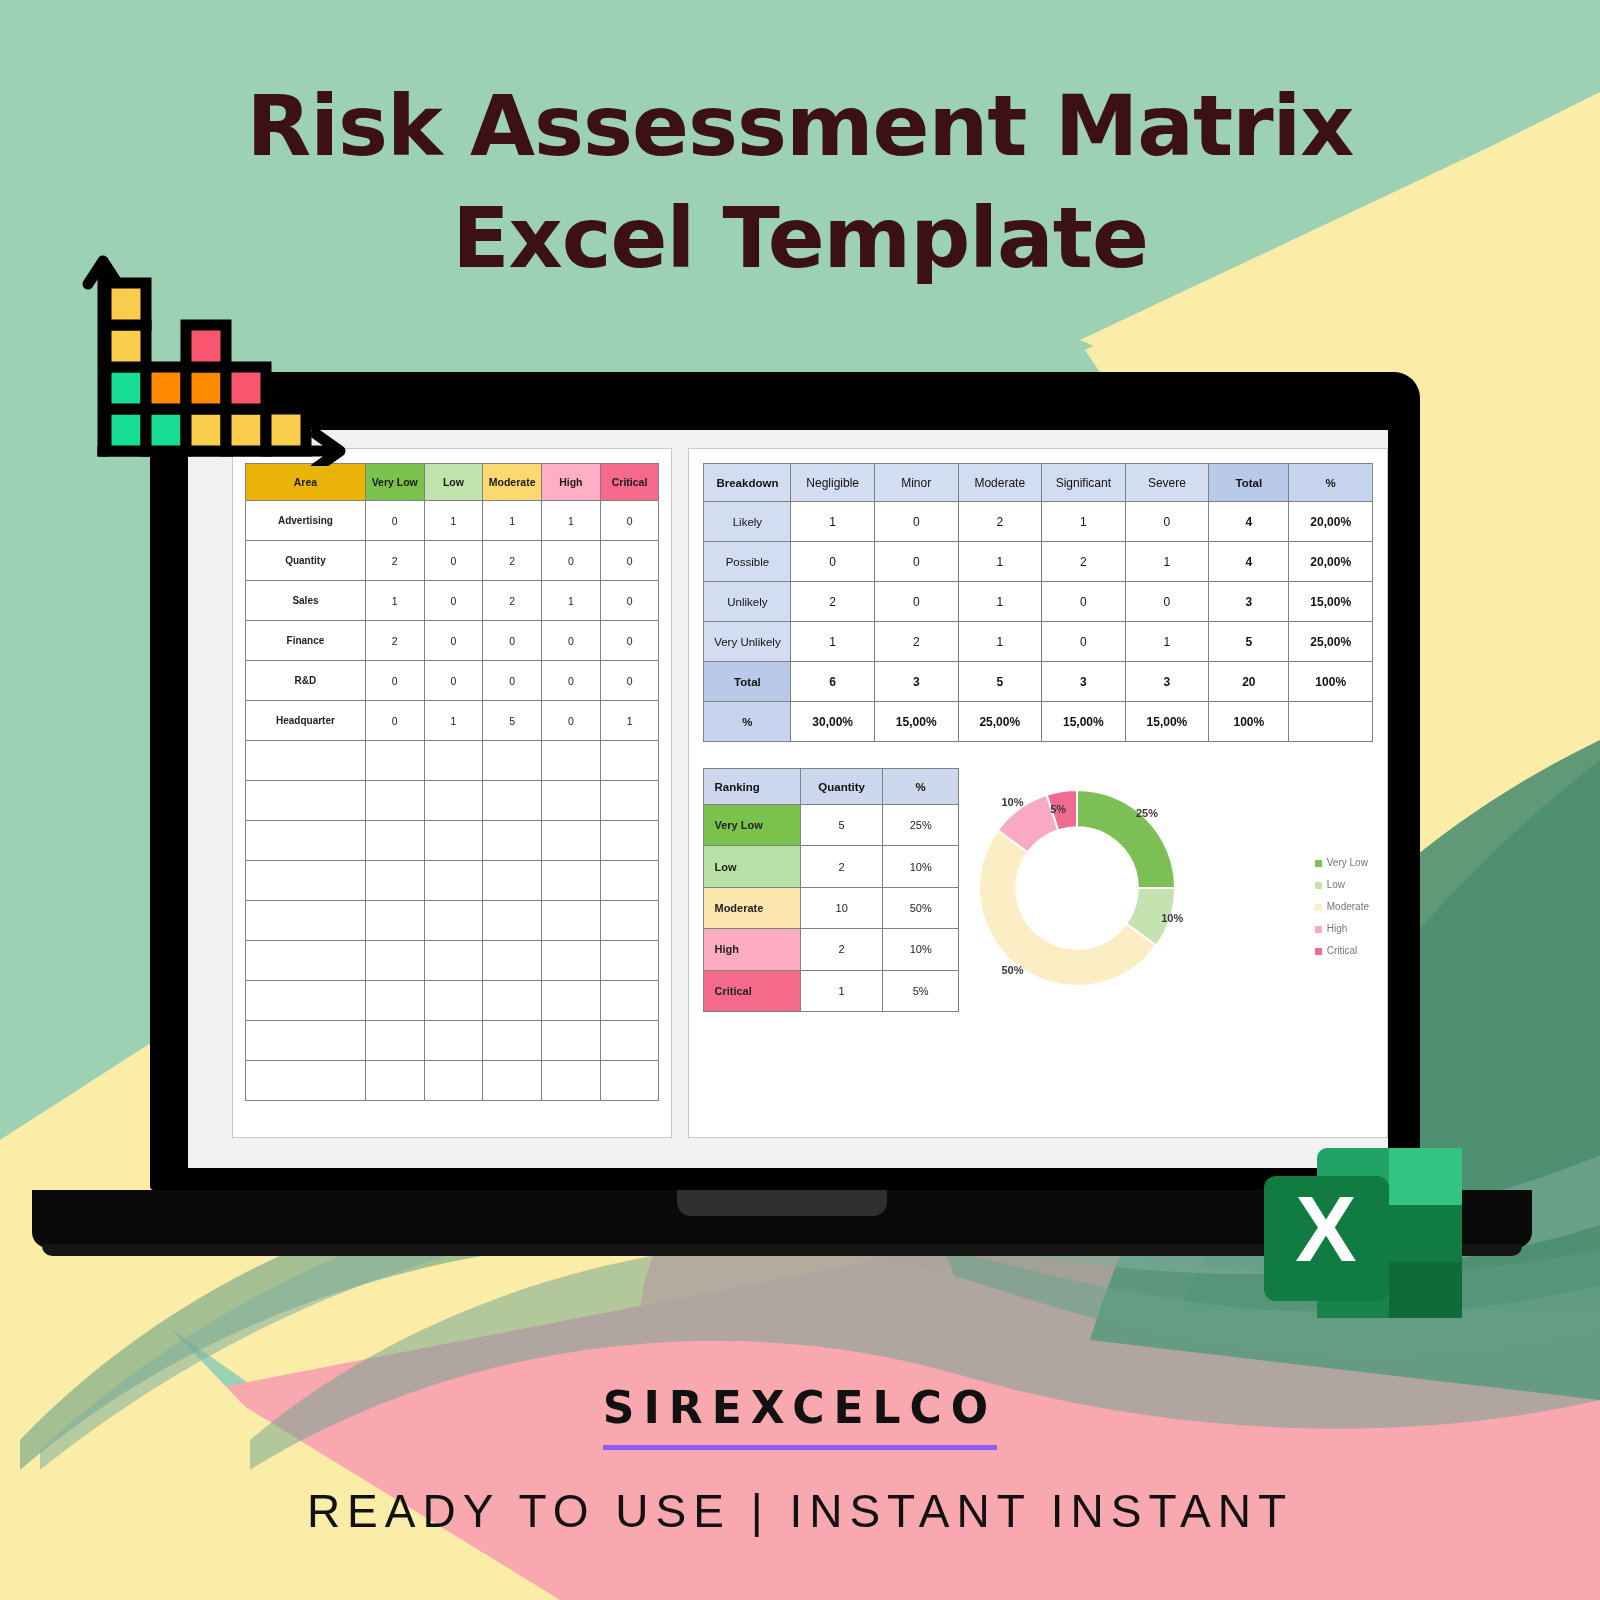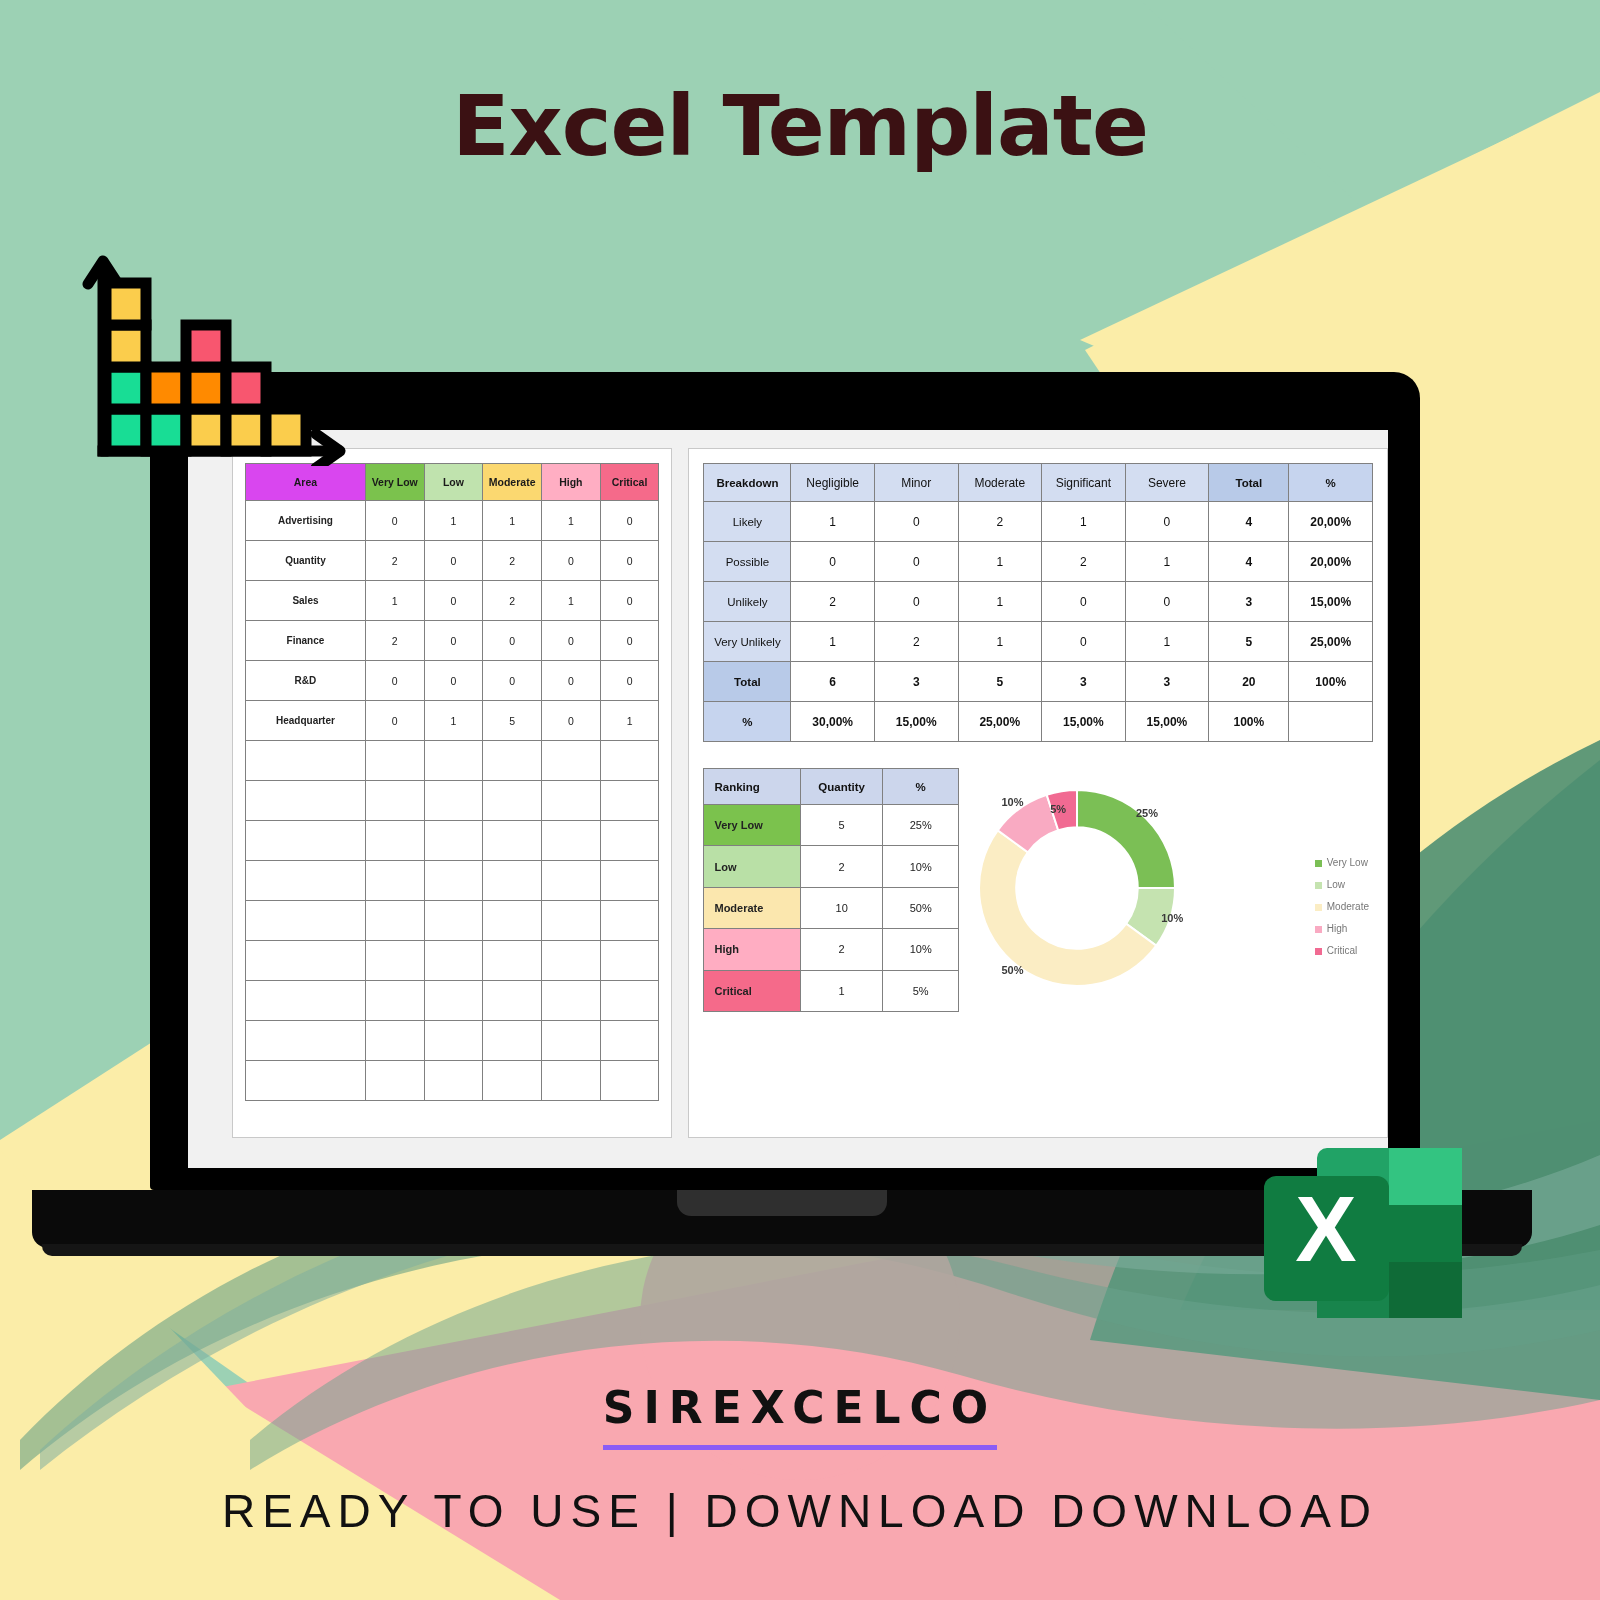--- a/index.html
+++ b/index.html
@@ -77,21 +77,21 @@
 
   
   table{ border-collapse:collapse; font-family:"Liberation Sans", sans-serif; }
   td,th{ border:1px solid #808080; text-align:center; vertical-align:middle; }
 
   
   .tbl-matrix{ width:100%; table-layout:fixed; }
   .tbl-matrix th{ height:37px; font-size:10.5px; font-weight:700; color:#1a1a1a; }
   .tbl-matrix td{ height:40px; font-size:10.5px; color:#222; }
   .tbl-matrix td.rowhead{ font-weight:700; font-size:10px; }
-  .tbl-matrix .c-area{ background:#d946ef; }
+  .tbl-matrix .c-area{ background:#eab308; }
   .tbl-matrix .c-vlow{ background:#7bc24d; }
   .tbl-matrix .c-low{ background:#c0e3ae; }
   .tbl-matrix .c-mod{ background:#fbd870; }
   .tbl-matrix .c-high{ background:#ffaec3; }
   .tbl-matrix .c-crit{ background:#f56a8a; }
   .tbl-matrix col.w-first{ width:29%; }
 
   
   .tbl-break{ width:100%; table-layout:fixed; }
   .tbl-break th{ height:38px; font-size:11.5px; font-weight:700; background:#d3ddf1; color:#111; }
@@ -179,20 +179,21 @@
 
   <path d="M20 1470 C300 1230 700 1190 1000 1290 C1200 1355 1380 1380 1600 1330 L1600 1250 C1340 1300 1150 1270 960 1210 C640 1110 260 1190 20 1440 Z" fill="#5d9a82" opacity="0.55"></path>
   <path d="M1600 1155 C1380 1250 1100 1245 900 1195 C620 1125 280 1230 40 1450 L40 1470 C300 1260 650 1165 930 1235 C1140 1288 1400 1290 1600 1225 Z" fill="#7fae9e" opacity="0.55"></path>
 
   <circle cx="800" cy="1320" r="160" fill="#f9a8b0" opacity="0.85"></circle>
 
   <path d="M250 1440 C450 1270 760 1200 1010 1265 C1220 1320 1420 1330 1600 1285 L1600 1400 C1380 1450 1150 1430 960 1375 C720 1305 450 1345 250 1470 Z" fill="#6aa38d" opacity="0.5"></path>
 </svg>
 
 <div class="title-block">
+  <div class="title-line">Risk Assessment Matrix</div>
   <div class="title-line">Excel Template</div>
 </div>
 
 <svg class="deco-chart" width="280" height="230" viewBox="0 0 280 230">
   <g stroke="#000" stroke-width="11" stroke-linecap="square" stroke-linejoin="miter">
 
     <path d="M25 215 L25 30" fill="none"></path>
     <path d="M25 215 L258 215" fill="none"></path>
     <path d="M10 48 L25 25 L40 48" fill="none" stroke-linecap="round" stroke-linejoin="round"></path>
     <path d="M238 198 L262 215 L238 232" fill="none" stroke-linecap="round" stroke-linejoin="round"></path>
@@ -550,14 +551,14 @@
   <rect x="127" y="87" width="73" height="57" fill="#107c41"></rect>
   <rect x="127" y="144" width="73" height="56" fill="#0f6b37"></rect>
   <rect x="55" y="87" width="72" height="57" fill="#1d8f55"></rect>
   <rect x="55" y="144" width="72" height="56" fill="#18844c"></rect>
   <rect x="2" y="58" width="125" height="125" rx="12" fill="#107c41"></rect>
   <text x="64" y="143" font-family="'Liberation Sans',sans-serif" font-size="92" font-weight="700" fill="#ffffff" text-anchor="middle">X</text>
 </svg>
 
 <div class="footer">
   <div class="brand">SIREXCELCO</div>
-  <div class="tagline">READY TO USE | DOWNLOAD DOWNLOAD</div>
+  <div class="tagline">READY TO USE | INSTANT INSTANT</div>
 </div>
 
 </body></html>

